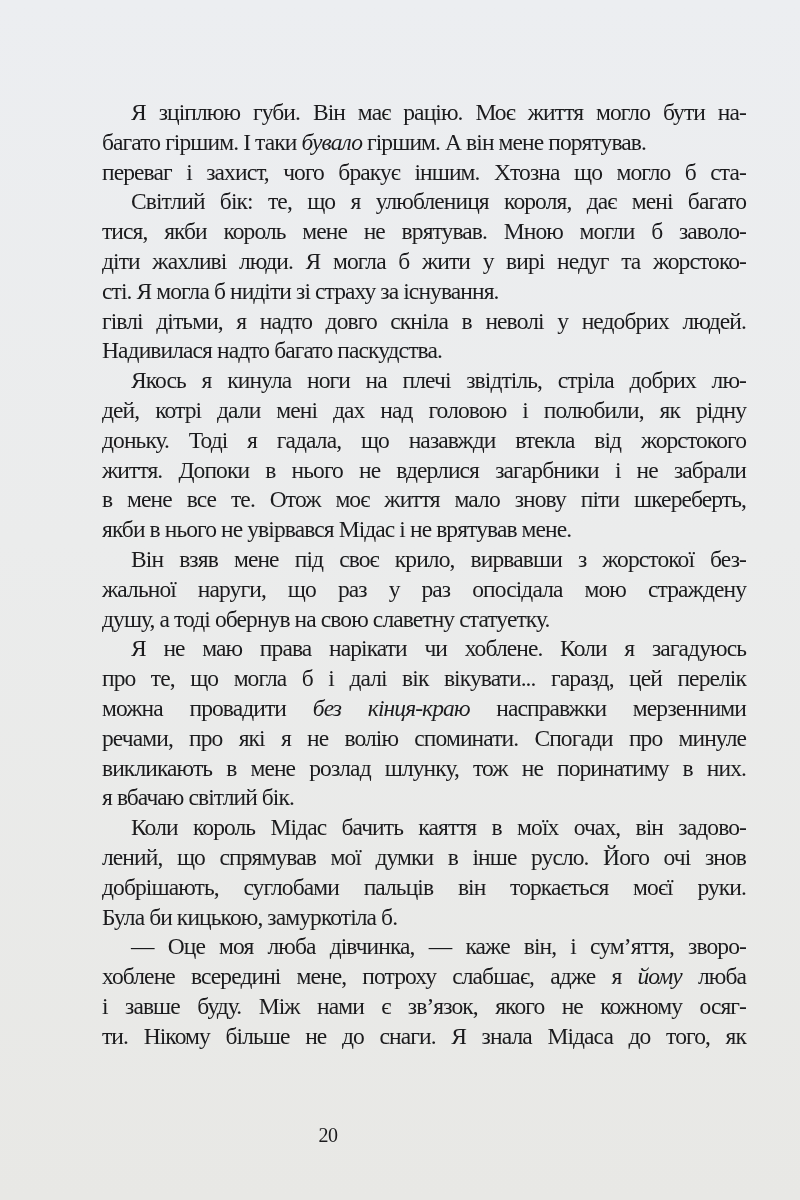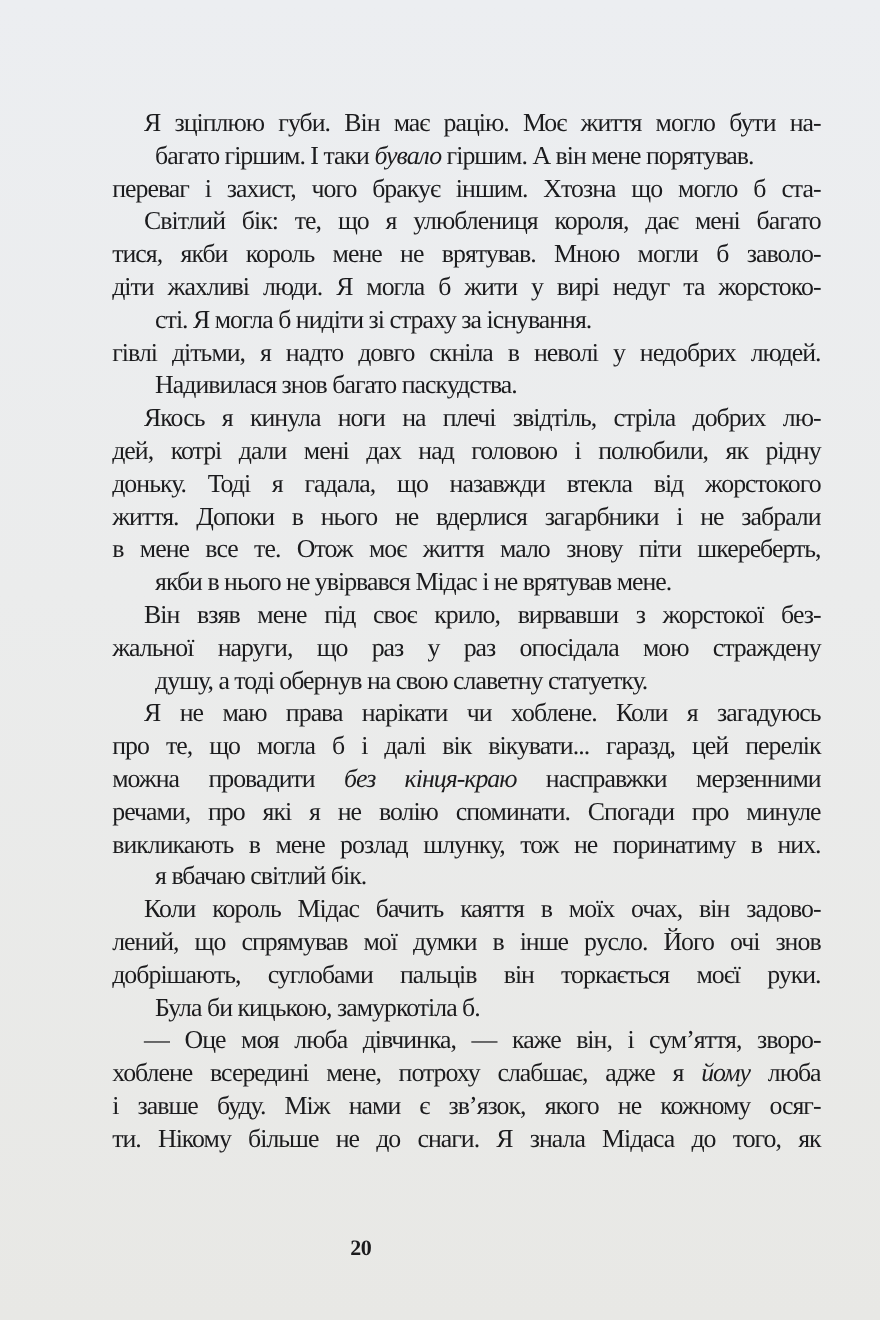--- a/index.html
+++ b/index.html
@@ -30,37 +30,36 @@
       text-align: justify;
       text-align-last: justify;
       letter-spacing: -0.9px;
       word-spacing: 0px;
     }
     .line.indent {
       padding-left: 29px;
     }
     .line.last {
       text-align-last: left;
-      margin-left: 39px;
     }
     .line .inner {
       display: block;
       white-space: normal;
     }
     em {
       font-style: italic;
     }
     .page-number {
       position: absolute;
       left: 0;
       width: 656px;
       top: 1124px;
       text-align: center;
       font-size: 20px;
-      font-weight: bold;
+      font-weight: normal;
       letter-spacing: -0.5px;
     }
   </style>
 </head>
 <body>
 
 <div class="page">
 
   <div>
     <div class="line indent">
@@ -87,21 +86,21 @@
     <div class="line last">
         <span class="inner">сті. Я могла б нидіти зі страху за існування.</span>
       </div>
   </div>
 
   <div>
     <div class="line">
         <span class="inner">гівлі дітьми, я надто довго скніла в неволі у недобрих людей.</span>
       </div>
     <div class="line last">
-        <span class="inner">Надивилася знов багато паскудства.</span>
+        <span class="inner">Надивилася надто багато паскудства.</span>
       </div>
   </div>
 
   <div>
     <div class="line indent">
         <span class="inner">Якось я кинула ноги на плечі звідтіль, стріла добрих лю-</span>
       </div>
     <div class="line">
         <span class="inner">дей, котрі дали мені дах над головою і полюбили, як рідну</span>
       </div>

